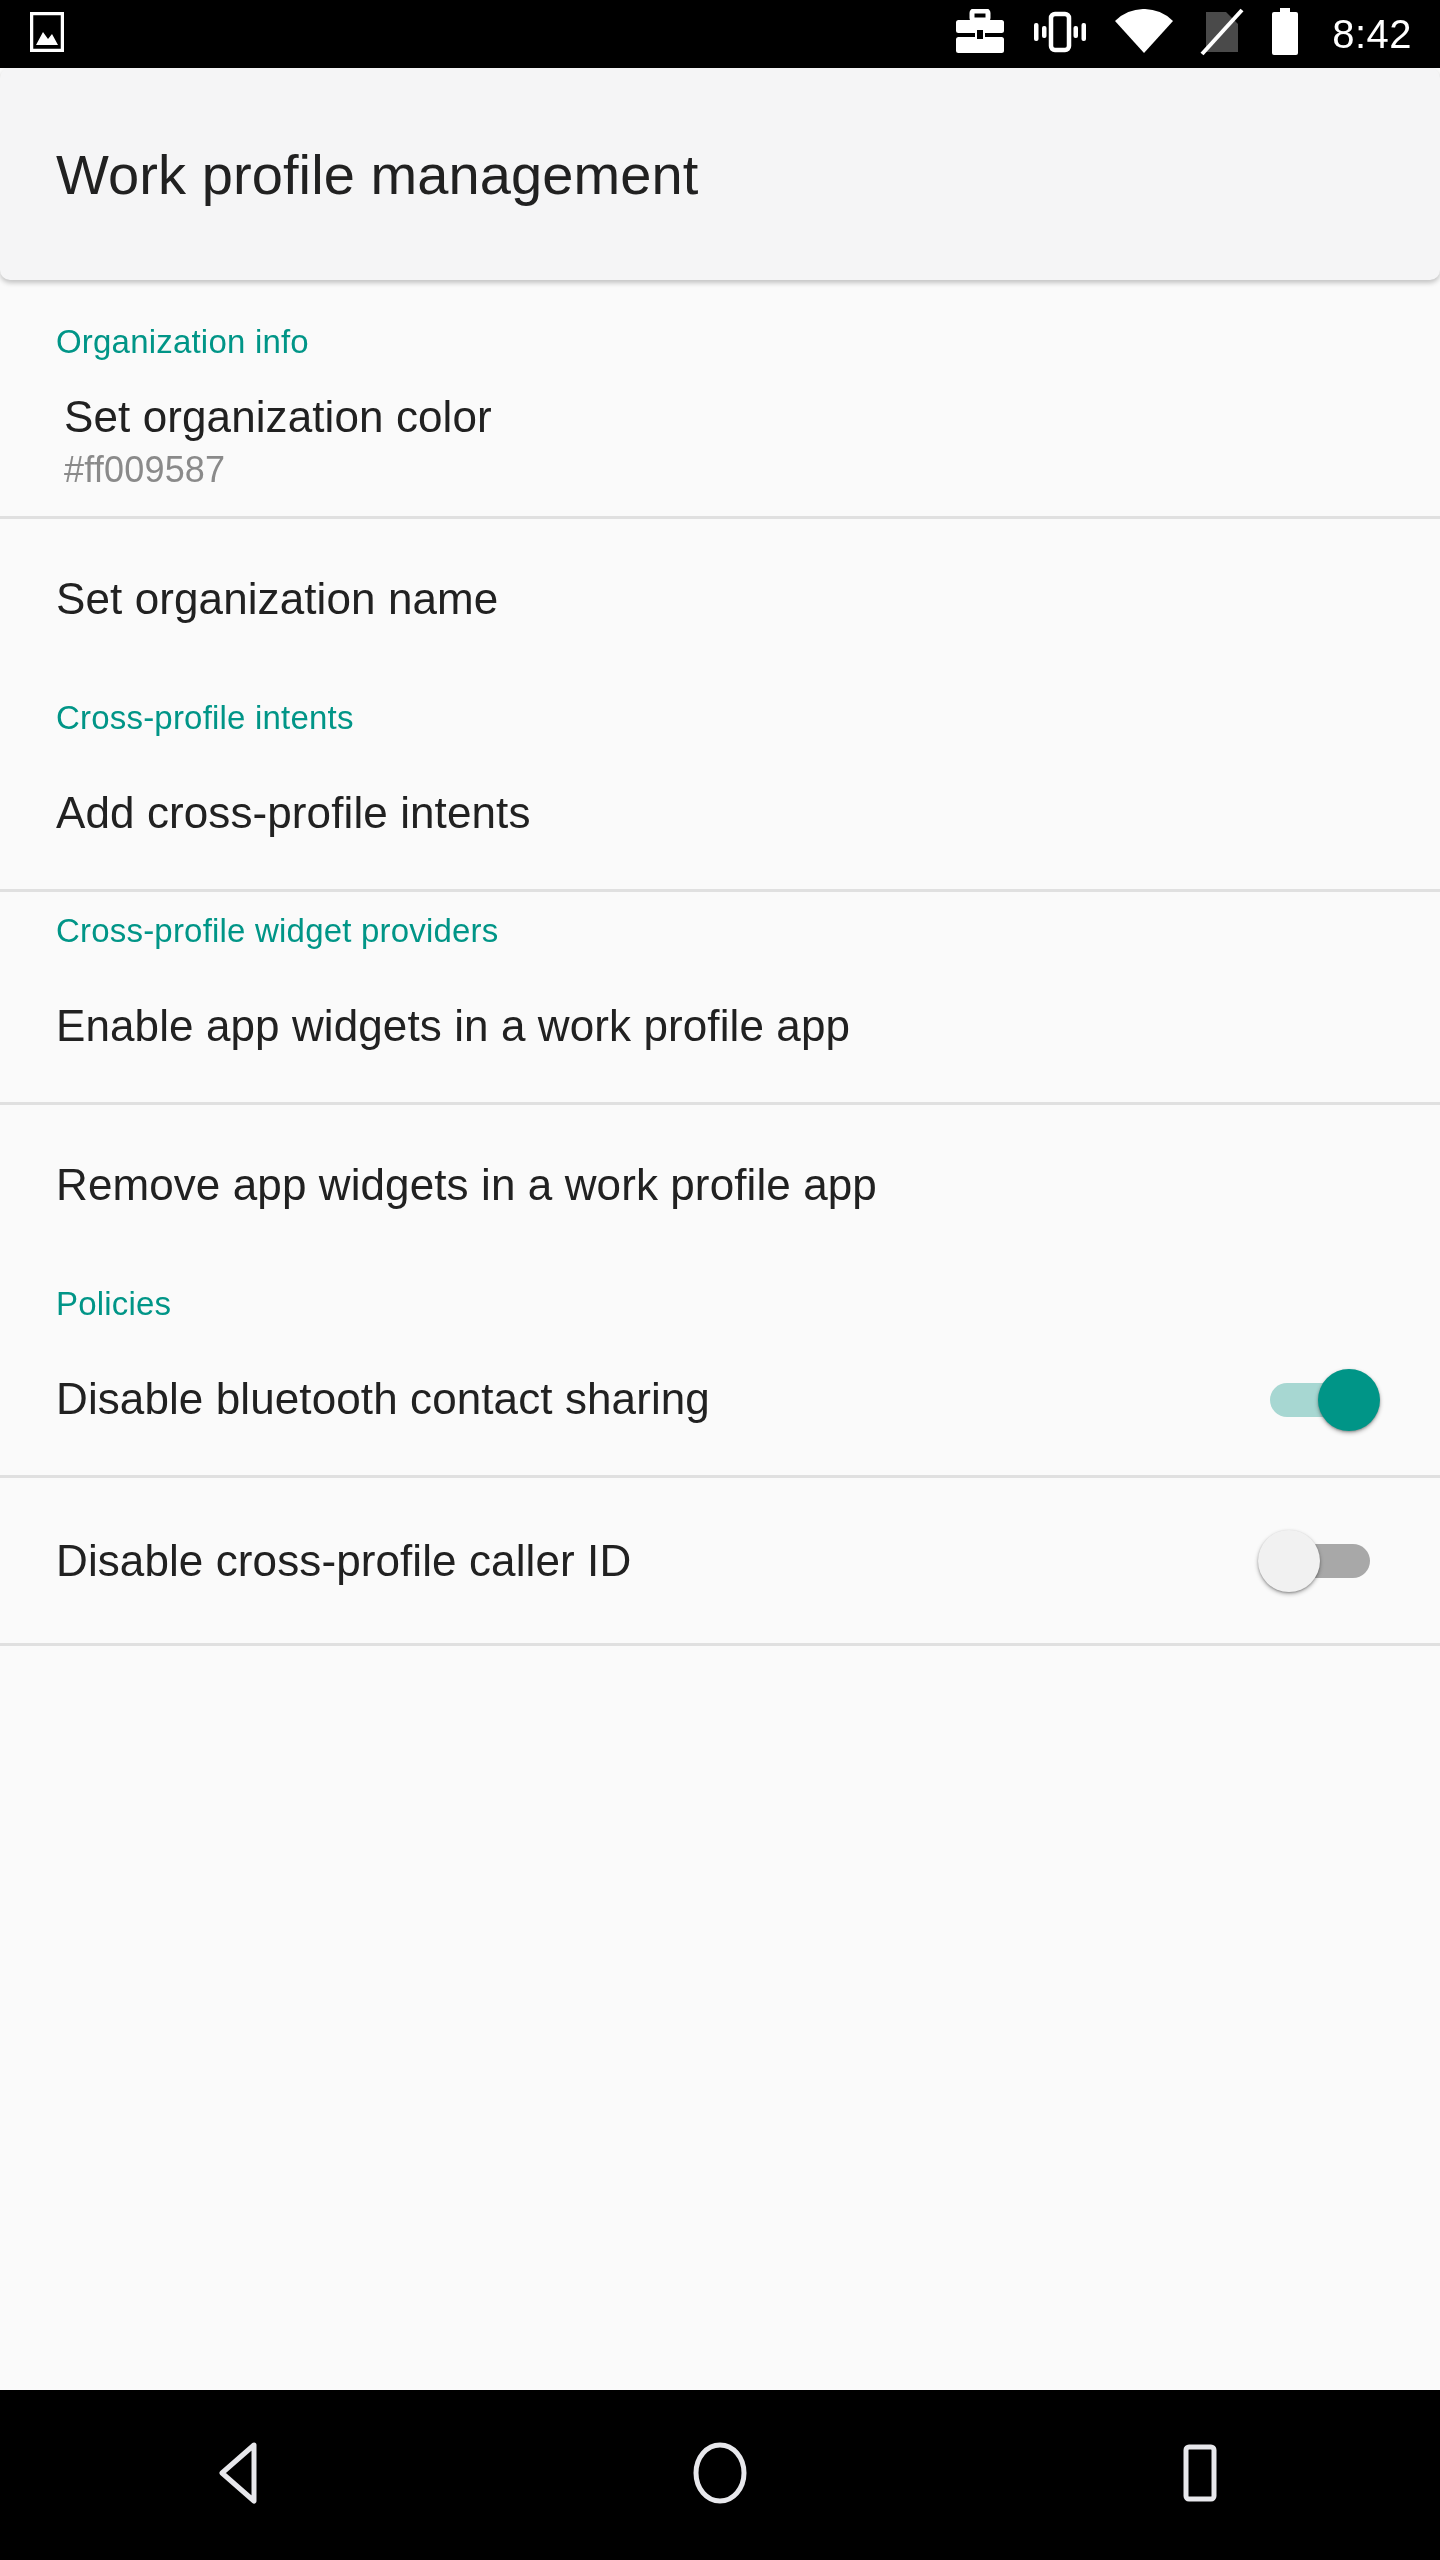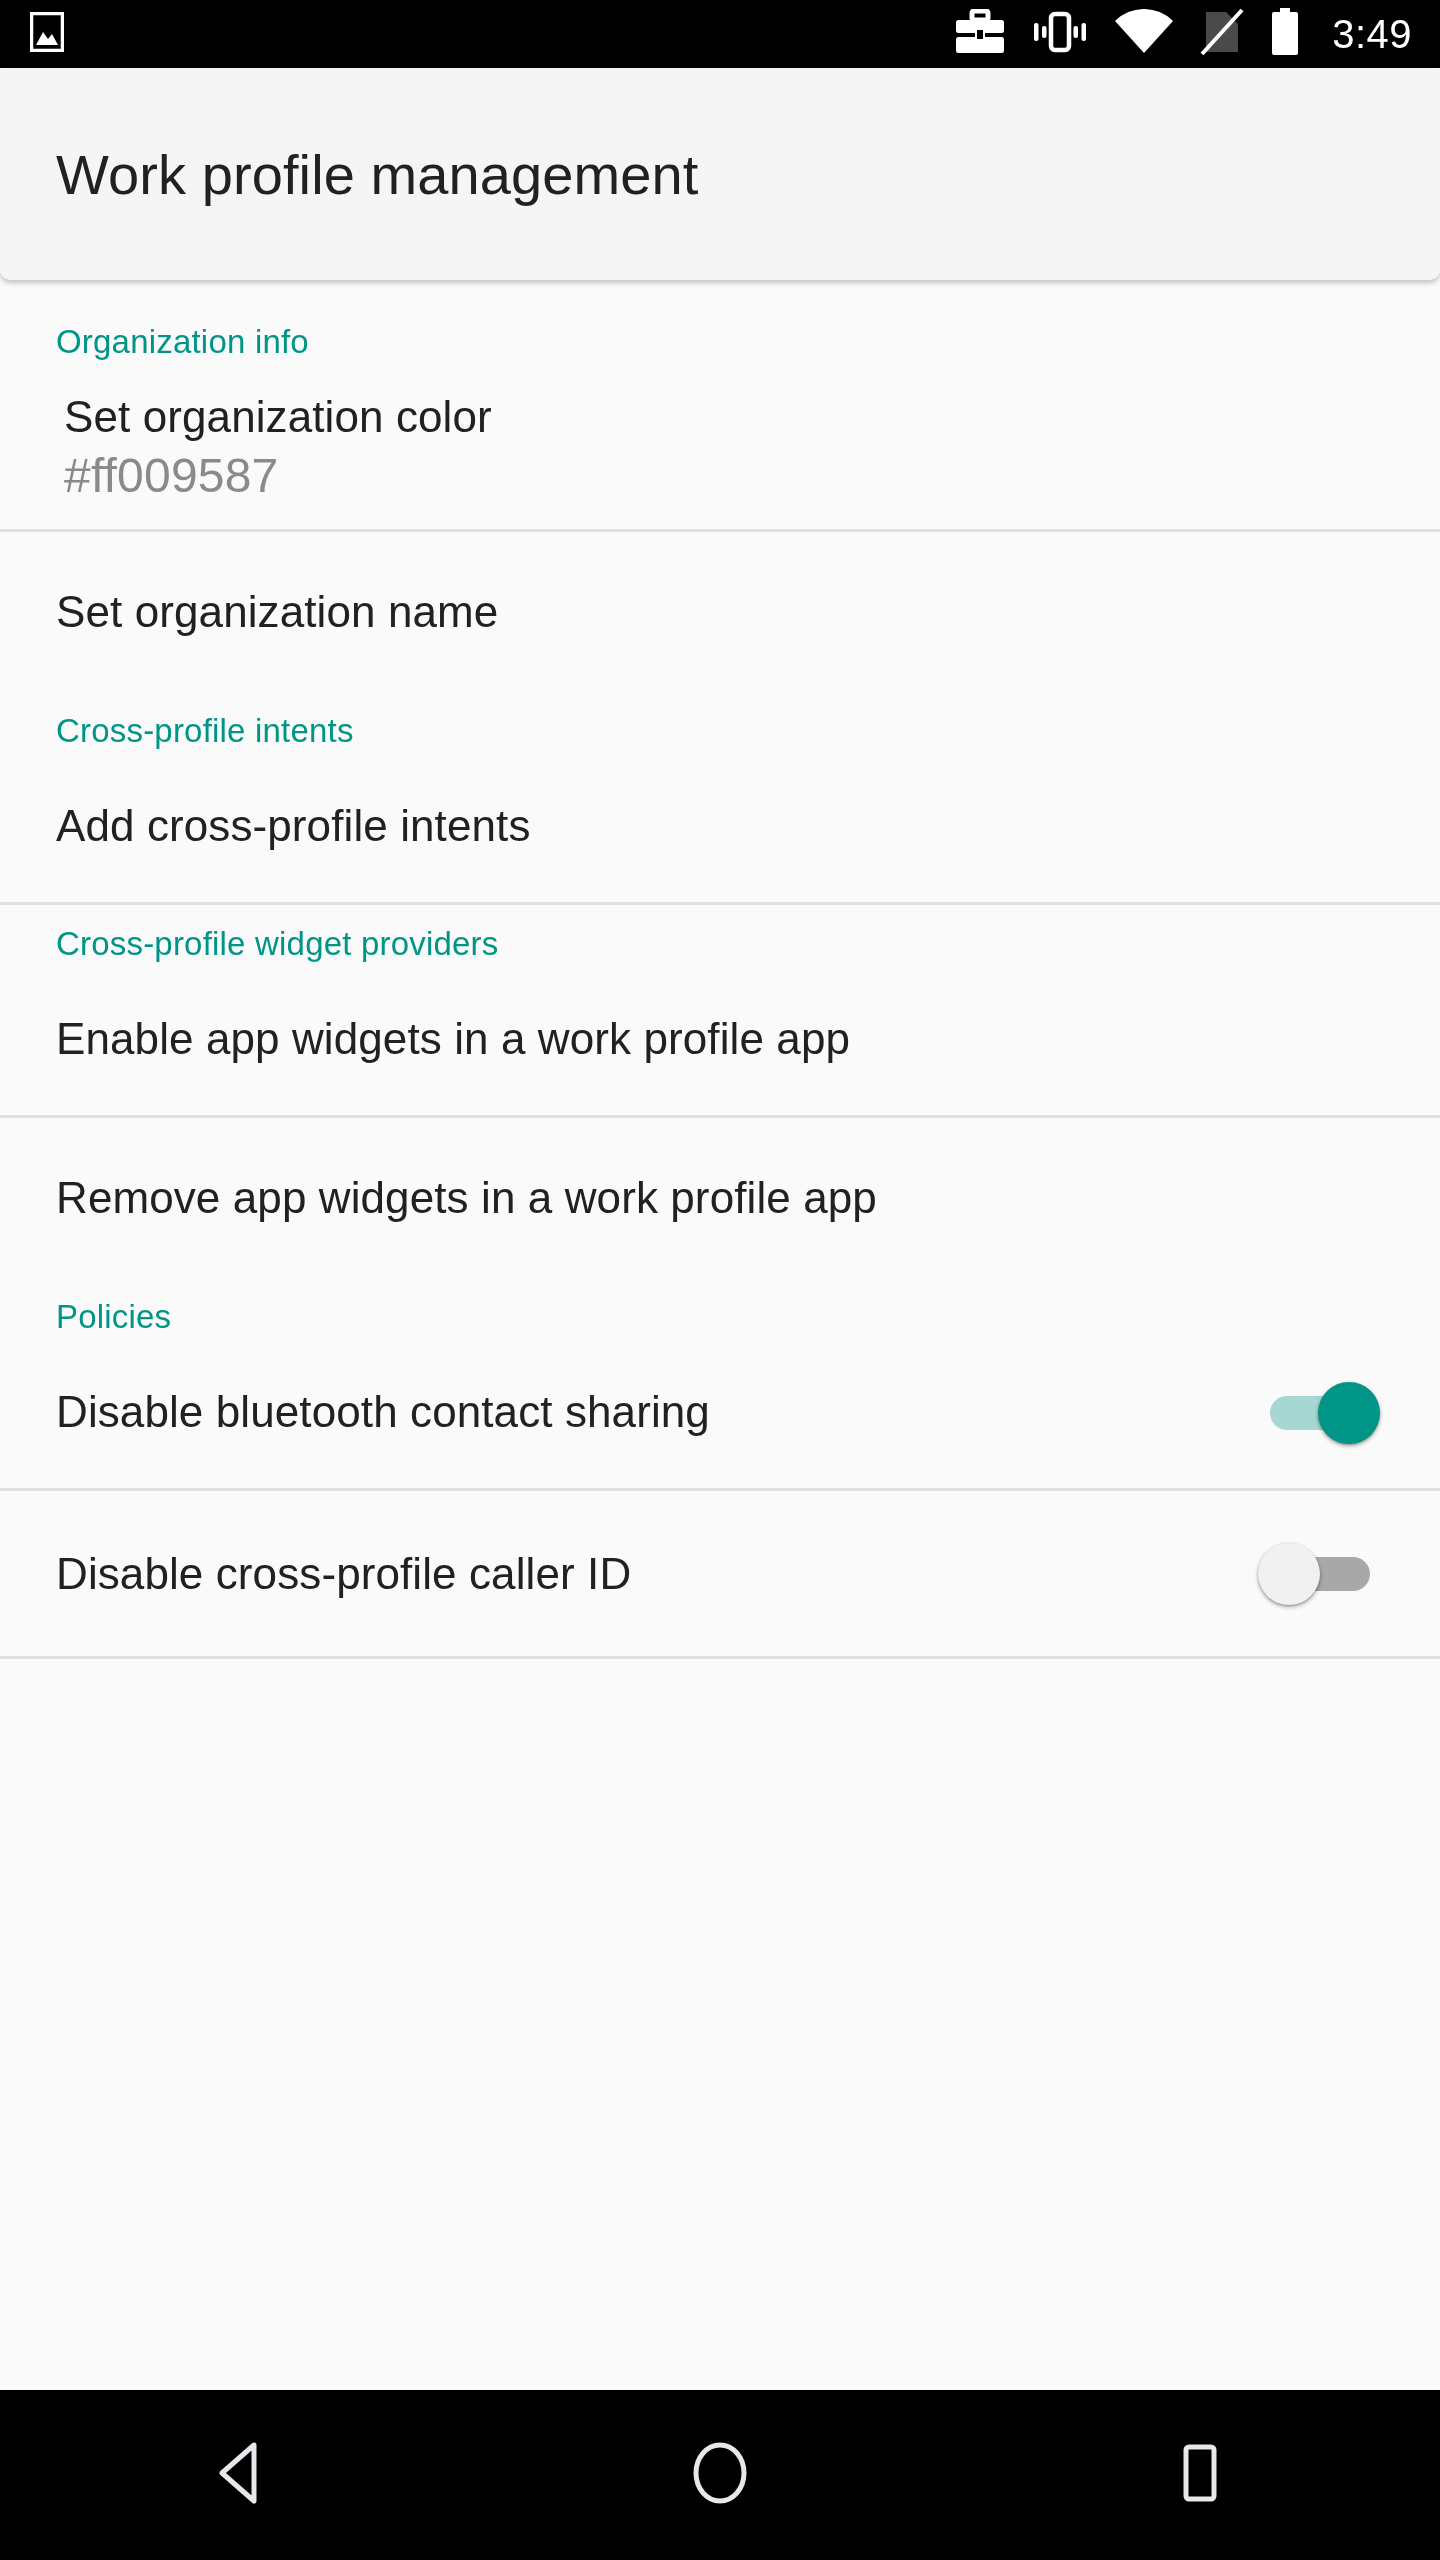--- a/index.html
+++ b/index.html
@@ -54,21 +54,21 @@
     display:flex; align-items:center;
     padding:0 56px;
     min-height:104px;
   }
   .row-text { flex:1; min-width:0; }
   .row-title {
     font-size:44px; font-weight:400; color:#212121; letter-spacing:0.1px;
     line-height:1.16;
   }
   .row-sub {
-    font-size:48px; color:#8a8a8a; margin-top:8px; letter-spacing:0.2px;
+    font-size:36px; color:#8a8a8a; margin-top:8px; letter-spacing:0.2px;
     line-height:1.1;
   }
   .divider { height:3px; background:#e0e0e0; width:100%; }
 
   
   .switch { position:relative; width:128px; height:72px; flex:none; margin-left:30px; }
   .track {
     position:absolute; top:20px; left:14px;
     width:100px; height:34px; border-radius:17px;
   }
@@ -132,21 +132,21 @@
           <path d="M6 4 h20 l12 12 v28 h-32 z" fill="#4a4a4a"></path>
           <line x1="2" y1="46" x2="42" y2="2" stroke="#fff" stroke-width="4"></line>
         </svg>
       </span>
       <span class="sb-icon">
         <svg width="30" height="48" viewBox="0 0 30 48">
           <rect x="10" y="0" width="10" height="5" fill="#fff"></rect>
           <rect x="2" y="4" width="26" height="43" rx="2" fill="#fff"></rect>
         </svg>
       </span>
-      <span class="sb-clock">3:49</span>
+      <span class="sb-clock">8:42</span>
     </div>
   </div>
 
   <div class="toolbar">
     <div class="toolbar-title">Work profile management</div>
   </div>
 
   <div class="list">
 
     <div class="category">Organization info</div>

